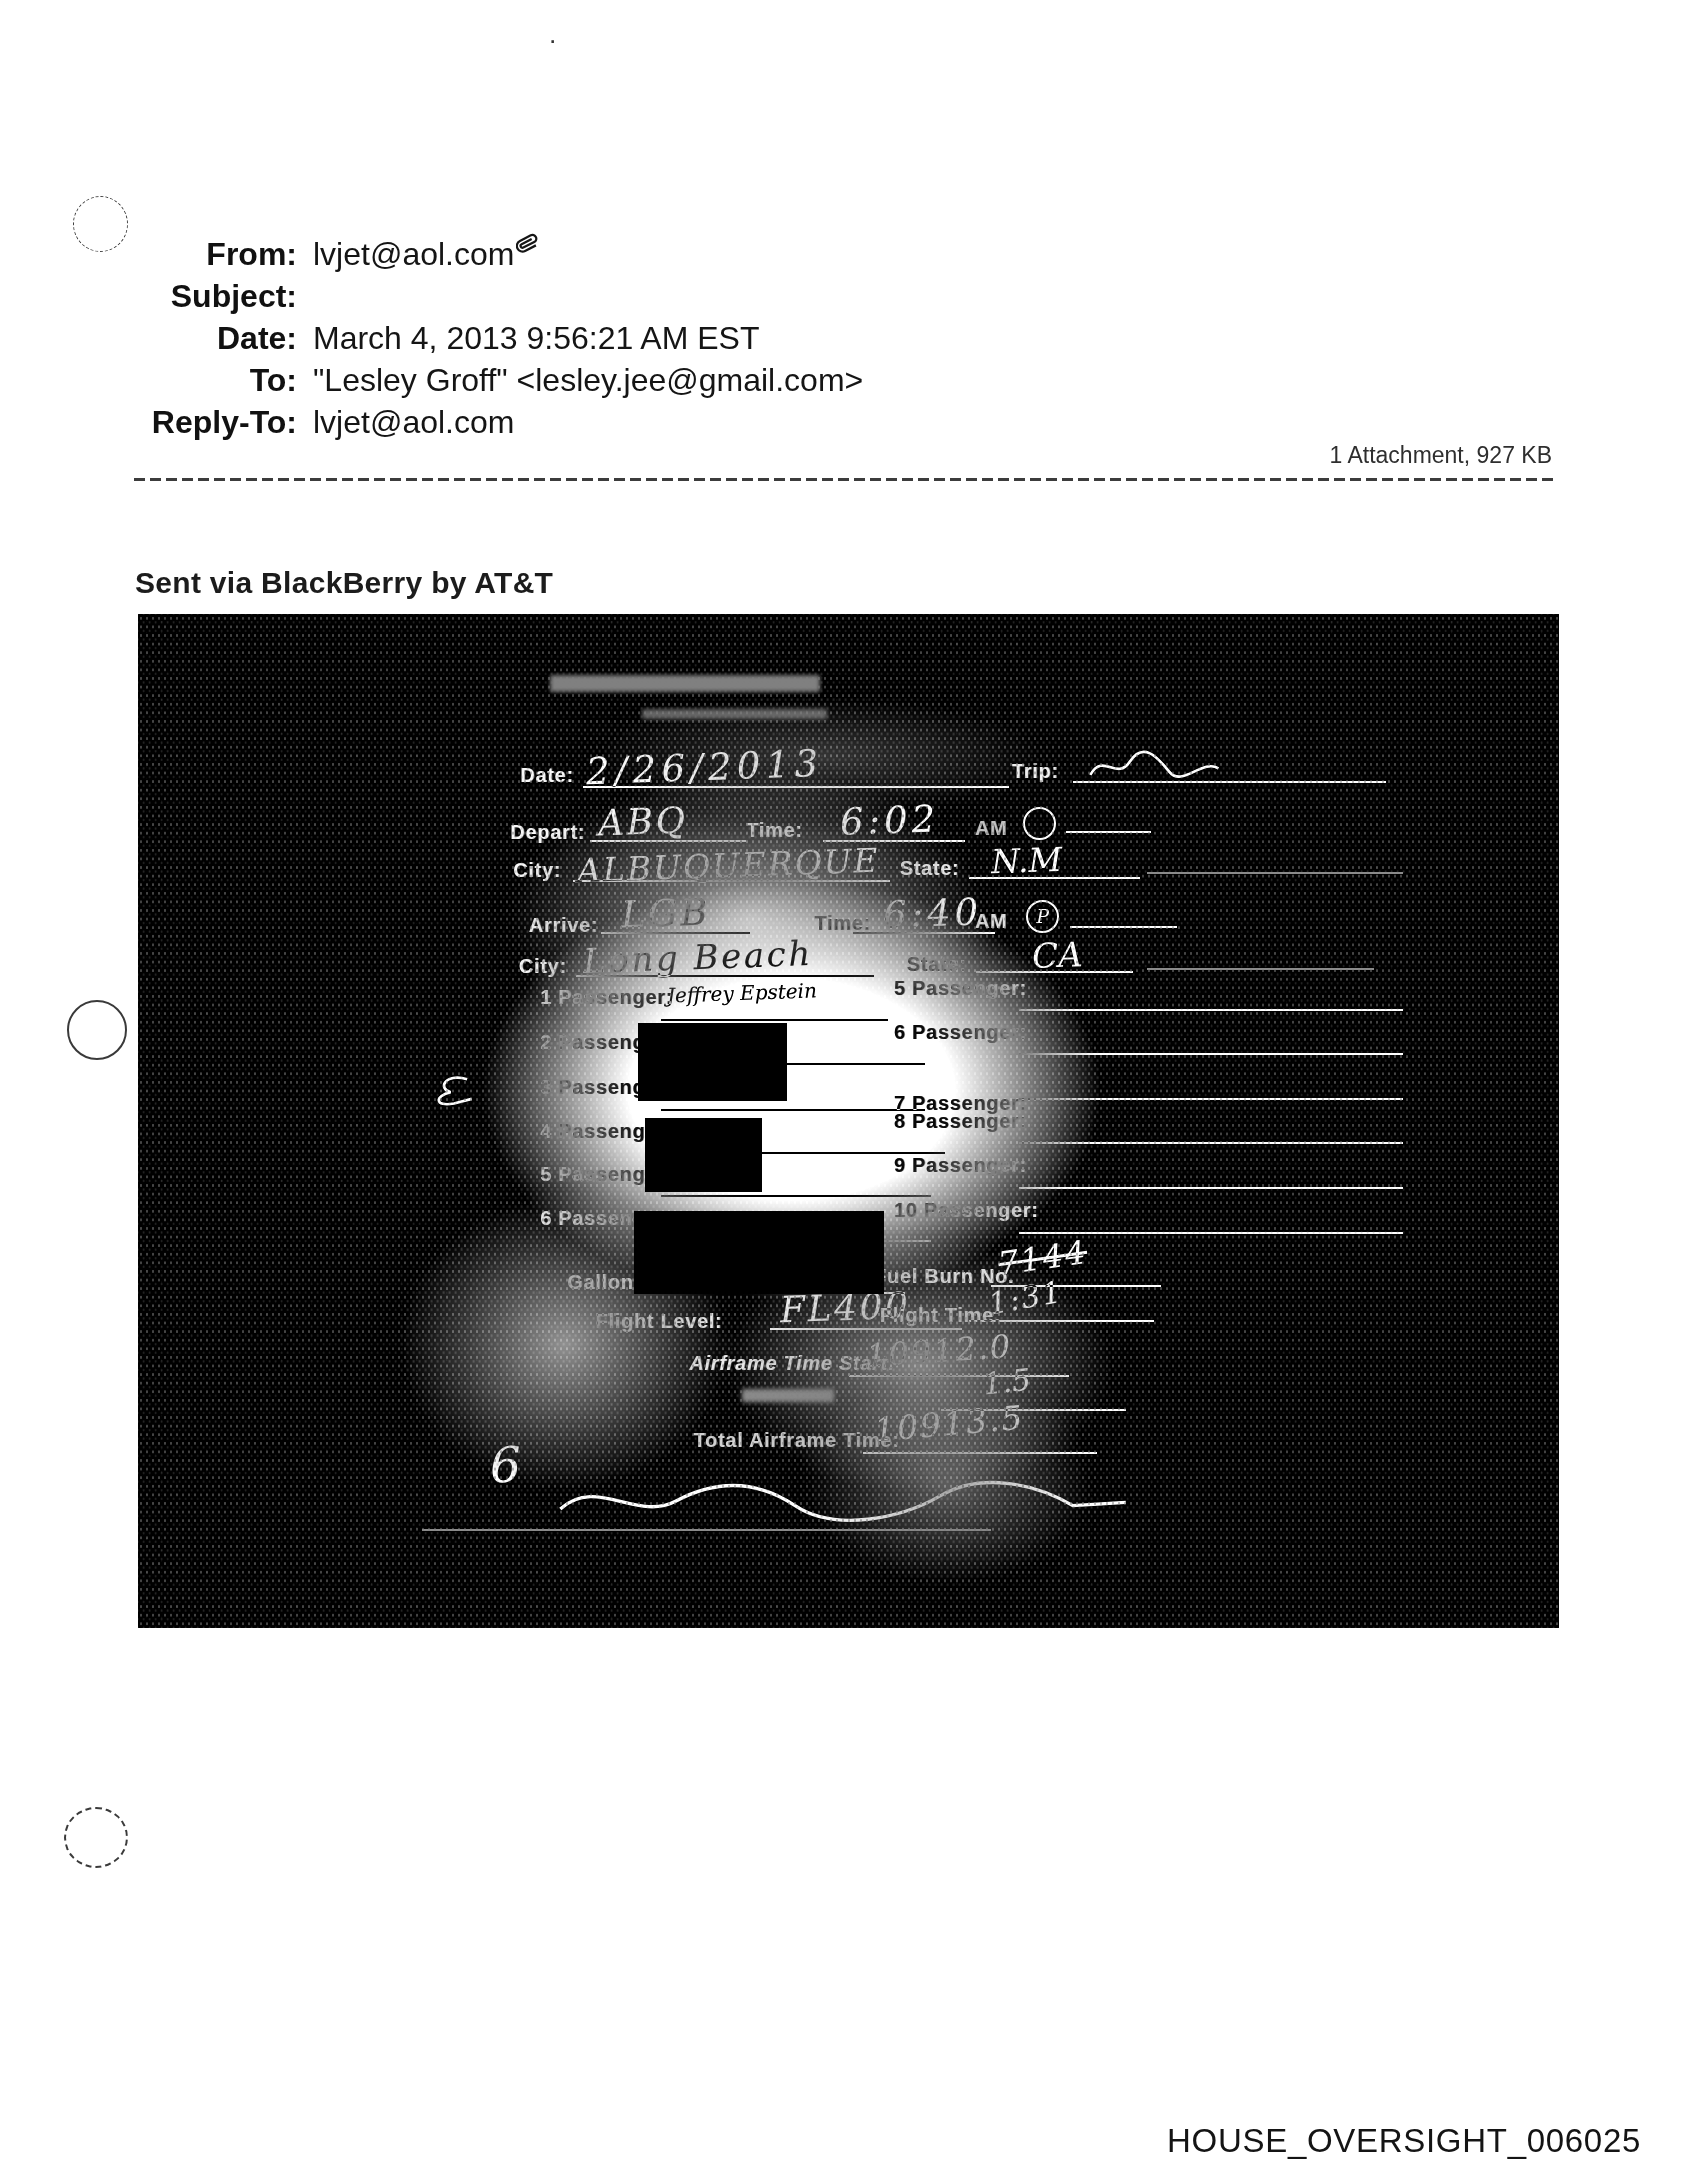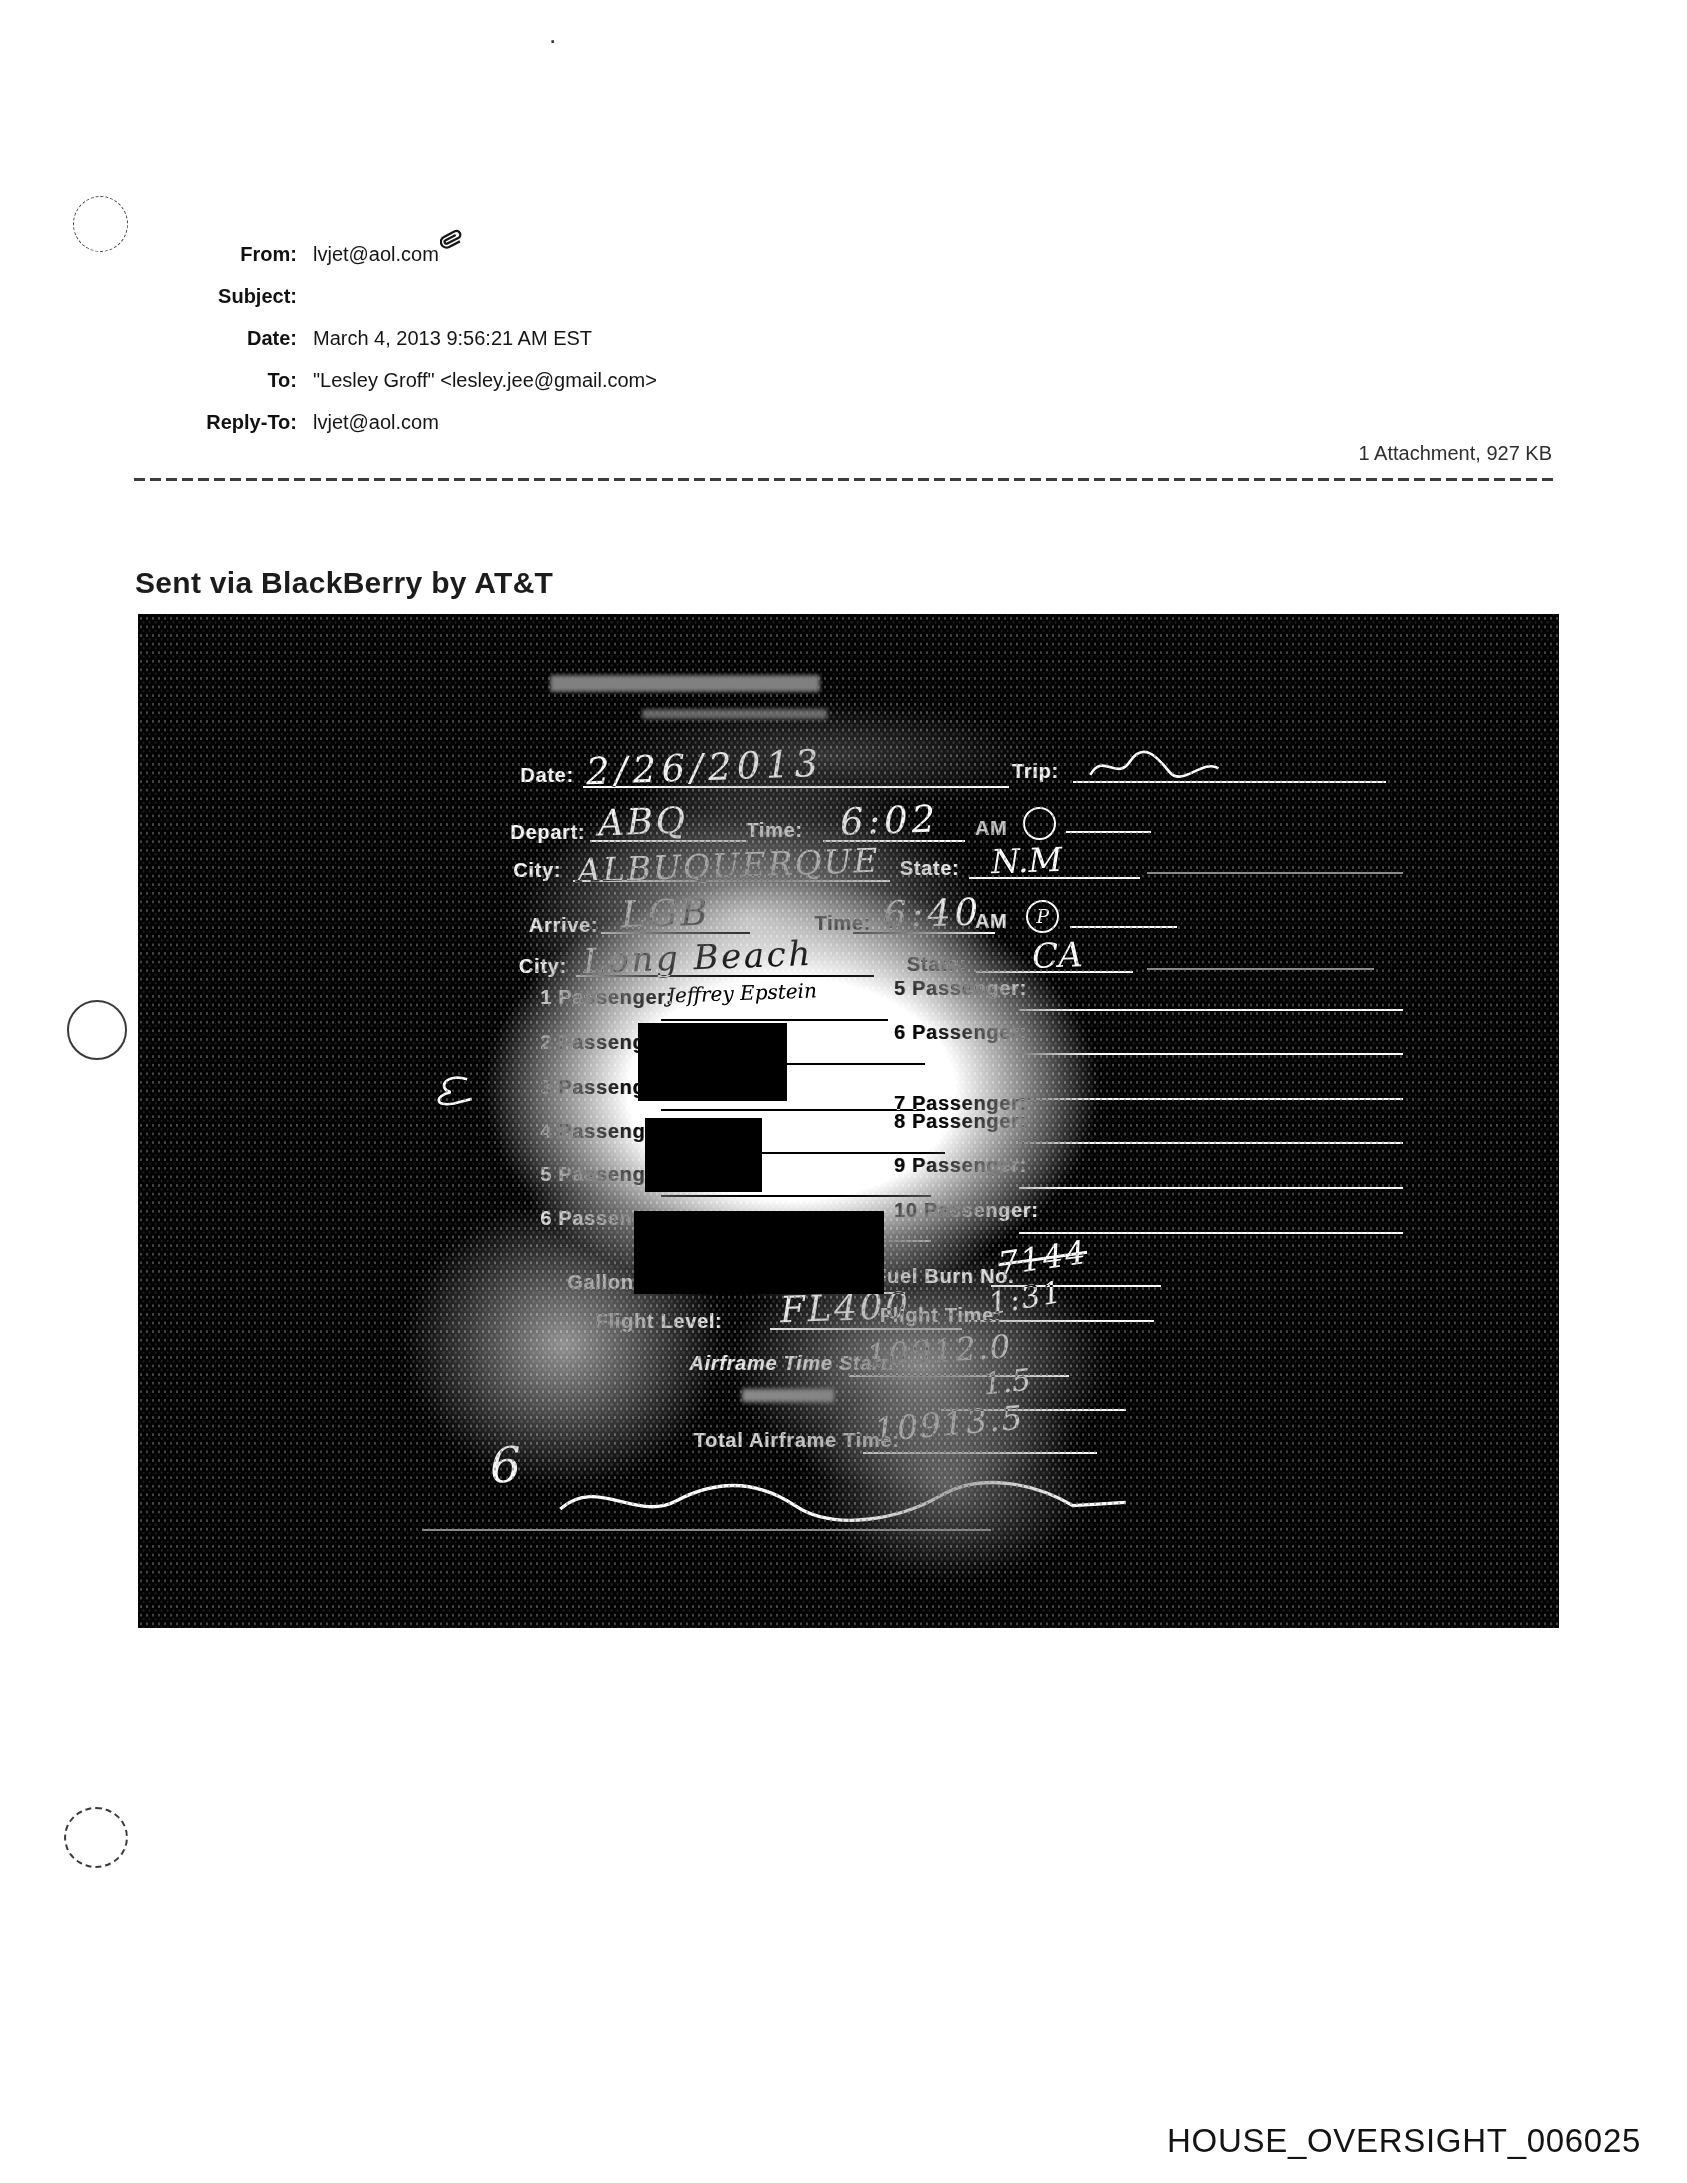--- a/index.html
+++ b/index.html
@@ -8,26 +8,26 @@
     font-family:"Liberation Sans",sans-serif;color:#1a1a1a;overflow:hidden;
   }
   
   .hole{position:absolute;border:2px solid #3a3a3a;border-radius:50%;background:transparent;}
   .hole.h1{left:73px;top:196px;width:53px;height:54px;border-style:dashed;border-width:1.3px;}
   .hole.h2{left:67px;top:1000px;width:56px;height:56px;border-width:2px;}
   .hole.h3{left:64px;top:1807px;width:60px;height:57px;border-style:dashed;border-width:2px;}
   .stray-dot{position:absolute;left:549px;top:18.5px;font-size:26.5px;color:#333;}
   
   .email-header{position:absolute;left:132px;top:233px;}
-  .eh-row{display:flex;line-height:42px;font-size:20px;}
+  .eh-row{display:flex;line-height:42px;font-size:32px;}
   .eh-label{width:165px;text-align:right;font-weight:bold;color:#111;}
   .eh-value{margin-left:16px;color:#151515;white-space:nowrap;}
   .clip{position:relative;top:-9.3px;left:1.3px;}
   .attachment-note{position:absolute;left:1125px;top:442px;width:427px;text-align:right;
-    font-size:20px;color:#2e2e2e;}
+    font-size:23px;color:#2e2e2e;}
   .separator{position:absolute;left:134px;top:478px;width:1419px;height:2.6px;
     background:repeating-linear-gradient(90deg,#3c3c3c 0 10.6px,transparent 10.6px 16px);}
   .sent-via{position:absolute;left:135px;top:566px;font-size:30px;font-weight:600;color:#1c1c1c;letter-spacing:0.3px;}
   
   .scan{
     position:absolute;left:138px;top:614px;width:1421px;height:1014px;overflow:hidden;
     background-color:#060606;
     background-image:
       radial-gradient(rgba(255,255,255,.28) 0.8px, transparent 1.3px),
       radial-gradient(rgba(255,255,255,.16) 0.7px, transparent 1.2px),

